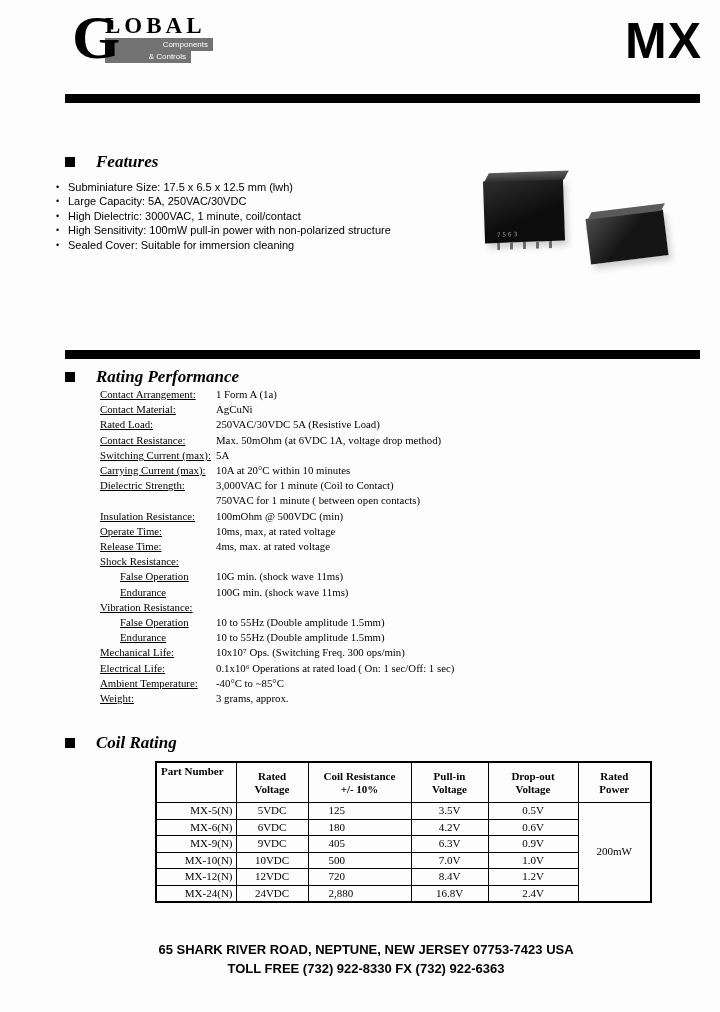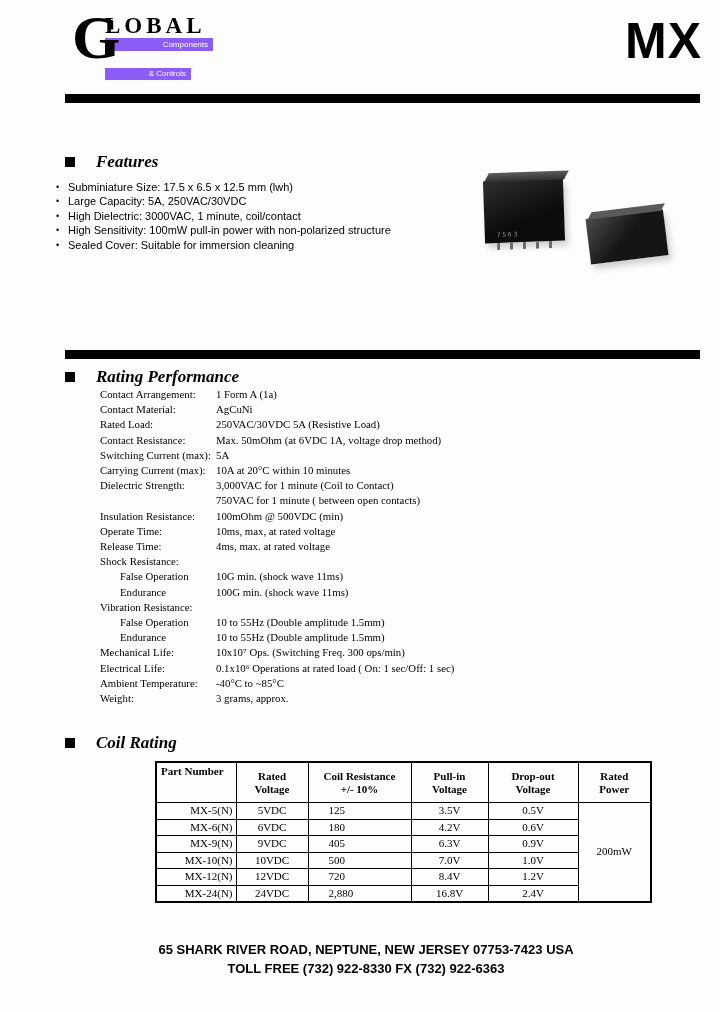--- a/index.html
+++ b/index.html
@@ -5,24 +5,24 @@
   html,body{margin:0;padding:0;background:#e8e8e8;}
   .page{position:relative;width:720px;height:1012px;background:#fdfdfd;color:#000;
         font-family:"Liberation Serif",serif;overflow:hidden;margin:0 auto;}
 
   
   .logo{position:absolute;left:72px;top:16px;}
   .logo-g{position:absolute;left:0;top:-10px;font-family:"Liberation Serif",serif;
           font-weight:900;font-size:62px;line-height:1;}
   .logo-right{margin-left:33px;}
   .logo-lobal{font-weight:700;font-size:23px;letter-spacing:4px;line-height:20px;}
-  .logo-bar{background:#8b5cf6;color:#fff;font-family:"Liberation Sans",sans-serif;
+  .logo-bar{background:#737373;color:#fff;font-family:"Liberation Sans",sans-serif;
             text-align:right;box-sizing:border-box;padding-right:5px;}
   .logo-bar.components{width:108px;height:13px;font-size:8px;line-height:13px;margin-top:2px;}
-  .logo-bar.controls{width:86px;height:12px;font-size:8px;line-height:12px;margin-top:17px;}
+  .logo-bar.controls{width:86px;height:12px;font-size:8px;line-height:12px;margin-top:0;}
   .brand-mx{position:absolute;right:18px;top:16px;font-family:"Liberation Sans",sans-serif;
             font-weight:900;font-size:50px;line-height:1;letter-spacing:1px;}
 
   
   .bar{position:absolute;left:65px;width:635px;height:9px;background:#000;}
   .bar.one{top:94px;}
   .bar.two{top:350px;}
 
   
   .section-title{position:absolute;display:flex;align-items:center;gap:21px;
@@ -51,21 +51,21 @@
                font-family:"DejaVu Sans Mono",monospace;font-size:6px;letter-spacing:2px;}
   .relay-back{position:absolute;left:110px;top:48px;width:78px;height:46px;
                background:linear-gradient(135deg,#4c4c4c 0%,#151515 50%);
                transform:rotate(-7deg);box-shadow:3px 5px 6px rgba(0,0,0,.18);}
   .relay-back::before{content:"";position:absolute;left:2px;top:-6px;width:74px;height:7px;
                background:#5a5a5a;transform:skewX(-34deg);transform-origin:bottom left;}
 
   
   .rating-list{position:absolute;left:100px;top:387px;width:575px;font-size:10.8px;}
   .spec-row{display:flex;line-height:15.2px;}
-  .spec-label{flex:0 0 116px;box-sizing:border-box;}
+  .spec-label{flex:0 0 116px;box-sizing:border-box;text-decoration:underline;}
   .spec-row.indent .spec-label{padding-left:20px;}
   .spec-value{flex:1;}
 
   
   .coil-table{position:absolute;left:155px;top:761px;border-collapse:collapse;
               border:2px solid #000;table-layout:fixed;font-size:11px;}
   .coil-table th,.coil-table td{border:1px solid #000;padding:0 3px;text-align:center;}
   .coil-table th{font-weight:700;height:35px;vertical-align:middle;line-height:13px;}
   .coil-table th.th-part{text-align:left;vertical-align:top;padding:2px 4px;}
   .coil-table td{height:15.5px;line-height:15.5px;}

